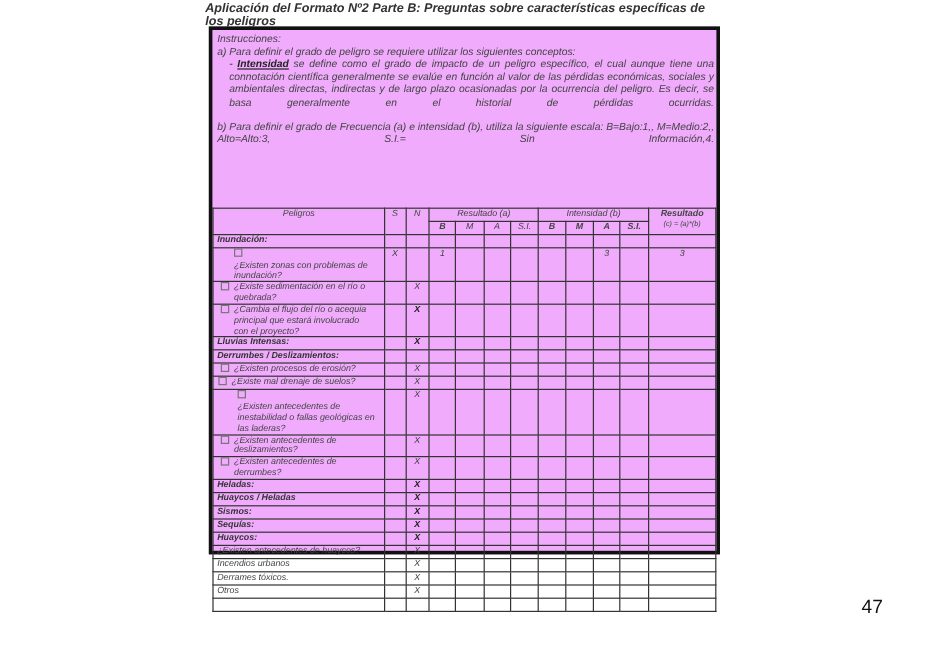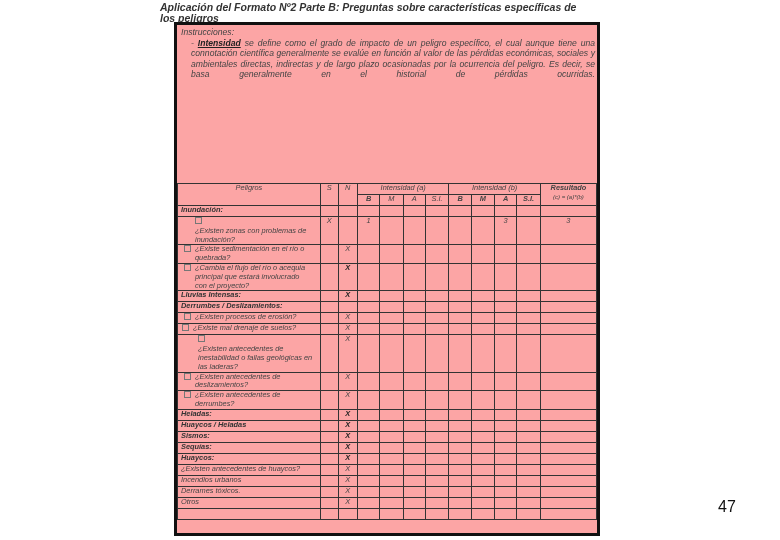--- a/index.html
+++ b/index.html
@@ -1,50 +1,52 @@
 <!DOCTYPE html>
 <html><head>
 <meta charset="utf-8">
 <style>
   html, body { margin: 0; padding: 0; background: #ffffff; }
   body { width: 780px; height: 540px; position: relative; overflow: hidden;
          font-family: "Liberation Sans", sans-serif; color: #222; }
-  .title { position: absolute; left: 160px; top: 2px; width: 430px;
+  .title { position: absolute; left: 171px; top: 2px; width: 430px;
            font-size: 10.5px; font-style: italic; font-weight: bold; line-height: 11px; color: #333; }
-  .frame { position: absolute; left: 174px; top: 22px; width: 426px; height: 514px;
-           border: 3px solid #111; background: #fca5a5; box-sizing: border-box; }
+  .frame { position: absolute; left: 174px; top: 22px; width: 426px; height: 440px;
+           border: 3px solid #111; background: #f0abfc; box-sizing: border-box; }
   .instr { position: absolute; left: 4px; top: 2px; width: 414px;
            font-size: 8.6px; font-style: italic; line-height: 10.6px; color: #444; }
   .instr p { margin: 0; }
   .instr .just { text-align: justify; text-align-last: justify; }
   .instr .ind1 { padding-left: 10px; }
   .instr b { font-weight: bold; color: #222; }
   .instr u { font-weight: bold; color: #222; }
-  table.grid { position: absolute; left: 0px; top: 158px; border-collapse: collapse;
+  table.grid { position: absolute; left: 0px; top: 148px; border-collapse: collapse;
                font-size: 7.4px; font-style: italic; color: #444; table-layout: fixed; }
   table.grid td { border: 1.2px solid #333; padding: 0 3px; vertical-align: top; height: 10px; line-height: 8.8px; }
   table.grid td.c { text-align: center; }
   .hdr td { font-style: italic; color: #444; text-align: center; }
   .sect { font-weight: bold; color: #333; }
   .cb { display: inline-block; width: 5px; height: 5px; border: 1px solid #777; margin-right: 4px; vertical-align: 0px; }
   .qtext { display: inline-block; vertical-align: top; width: 118px; }
   .mark { text-align: center; }
   .mark.bold { font-weight: bold; color: #222; }
   .pagenum { position: absolute; left: 718px; top: 498px; font-size: 16px; color: #111; font-style: normal; }
 </style>
 </head>
 <body>
 
 <div class="title">Aplicación del Formato Nº2 Parte B: Preguntas sobre características específicas de los peligros</div>
 
 <div class="frame">
   <div class="instr">
     <p>Instrucciones:</p>
+    <p>a) Para definir el grado de peligro se requiere utilizar los siguientes conceptos:</p>
     <p class="ind1 just">- <u>Intensidad</u> <span>se define como el grado de impacto de un peligro específico, el cual aunque tiene una connotación científica generalmente se evalúe en función al valor de las pérdidas económicas, sociales y ambientales directas, indirectas y de largo plazo ocasionadas por la ocurrencia del peligro. Es decir, se basa generalmente en el historial de pérdidas ocurridas.</span></p>
     <p style="height:9px"></p>
+    <p class="just">b) Para definir el grado de Frecuencia (a) e intensidad (b), utiliza la siguiente escala: B=Bajo:1,, M=Medio:2,, Alto=Alto:3, S.I.= Sin Información,4.</p>
   </div>
 
   <table class="grid">
     <colgroup>
       <col style="width:143px">
         <col style="width:18px">
         <col style="width:20px">
       <col style="width:23px">
         <col style="width:24px">
         <col style="width:23px">
@@ -53,21 +55,21 @@
         <col style="width:24px">
         <col style="width:23px">
         <col style="width:24px">
       <col style="width:57px">
     </colgroup>
     <thead>
       <tr class="hdr">
         <td rowspan="2">Peligros</td>
         <td rowspan="2">S</td>
         <td rowspan="2">N</td>
-        <td colspan="4">Intensidad (a)</td>
+        <td colspan="4">Resultado (a)</td>
         <td colspan="4">Intensidad (b)</td>
         <td rowspan="2">
             <div style="font-weight:bold">Resultado</div>
             <div style="font-size:6px">(c) = (a)*(b)</div>
           </td>
       </tr>
       <tr class="hdr" id="subhdr">
           <td style="font-weight: bold;">B</td>
           <td>M</td>
           <td>A</td>

